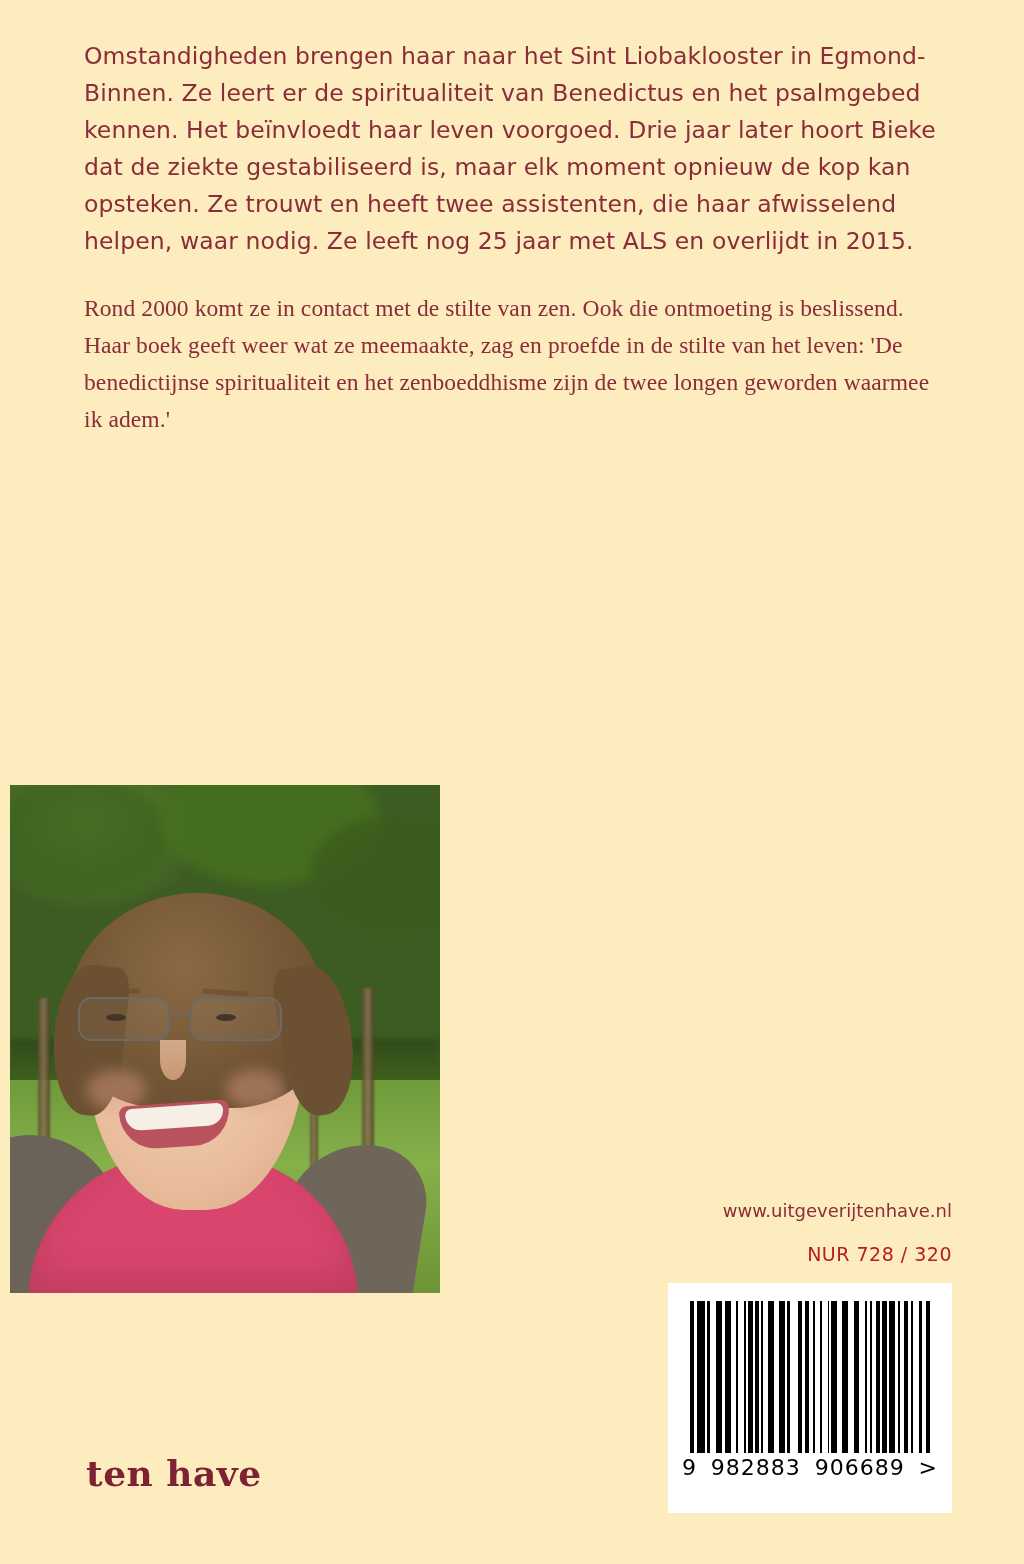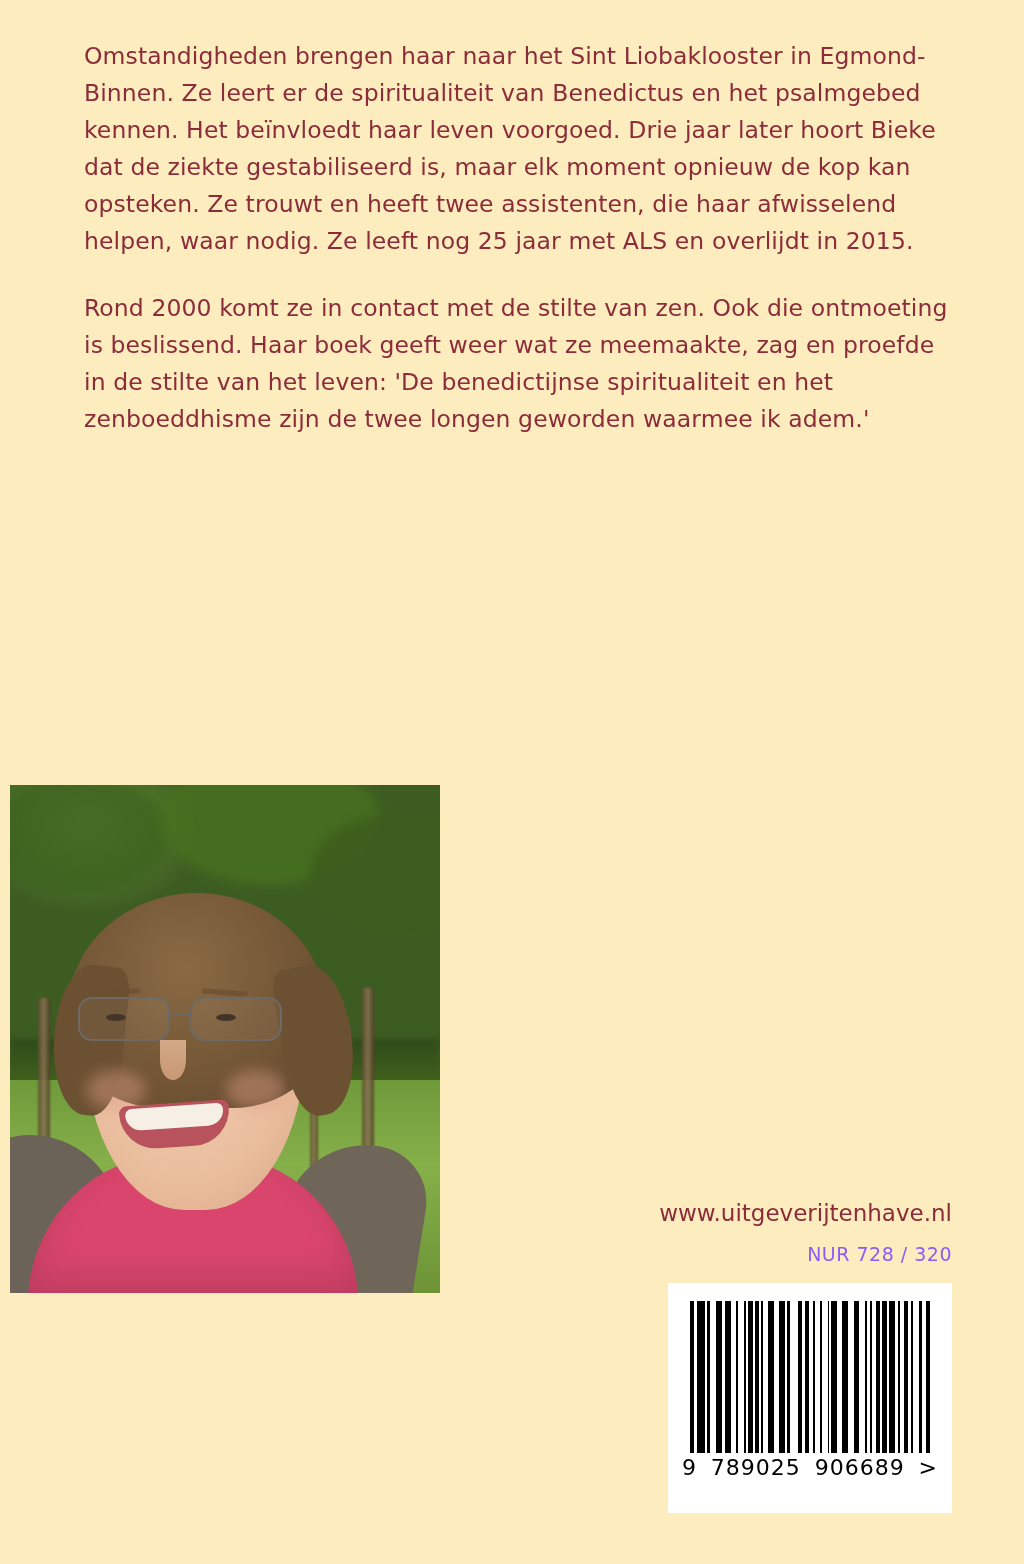--- a/index.html
+++ b/index.html
@@ -28,20 +28,21 @@
     color: #8c2b3a;
     font-size: 23.5px;
     line-height: 37px;
     letter-spacing: 0.1px;
   }
   .blurb p {
     margin: 0 0 30px 0;
   }
   .blurb p:last-child {
     margin-bottom: 0;
+    font-family: Liberation Serif, serif;
   }
   .foreword {
     position: absolute;
     left: 84px;
     top: 718px;
     width: 868px;
     color: #8c2b3a;
     font-size: 23.5px;
     line-height: 37px;
   }
@@ -245,28 +246,28 @@
   }
   .photo .cheek.l { left: 76px; }
   .photo .cheek.r { left: 216px; }
 
   
   .website {
     position: absolute;
     right: 72px;
     top: 1200px;
     color: #8c2b3a;
-    font-size: 23px;
+    font-size: 18px;
     text-align: right;
   }
   .nur {
     position: absolute;
     right: 72px;
     top: 1243px;
-    color: #8b5cf6;
+    color: #b91c1c;
     font-size: 19px;
     text-align: right;
     letter-spacing: .5px;
   }
 
   .barcode-box {
     position: absolute;
     left: 668px;
     top: 1283px;
     width: 284px;
@@ -424,20 +425,21 @@
         <i style="flex: 2 0 auto; background: rgb(0, 0, 0);"></i>
         <i style="flex: 2 0 auto; background: transparent;"></i>
         <i style="flex: 1 0 auto; background: rgb(0, 0, 0);"></i>
         <i style="flex: 3 0 auto; background: transparent;"></i>
         <i style="flex: 2 0 auto; background: rgb(0, 0, 0);"></i>
         <i style="flex: 2 0 auto; background: transparent;"></i>
         <i style="flex: 2 0 auto; background: rgb(0, 0, 0);"></i>
       </div>
     <div class="barcode-digits">
       <span>9</span>
-      <span>789025</span>
+      <span>982883</span>
       <span>906689</span>
       <span>&gt;</span>
     </div>
   </div>
 
+  <div class="logo">ten have</div>
 
 </div>
 
 </body></html>

